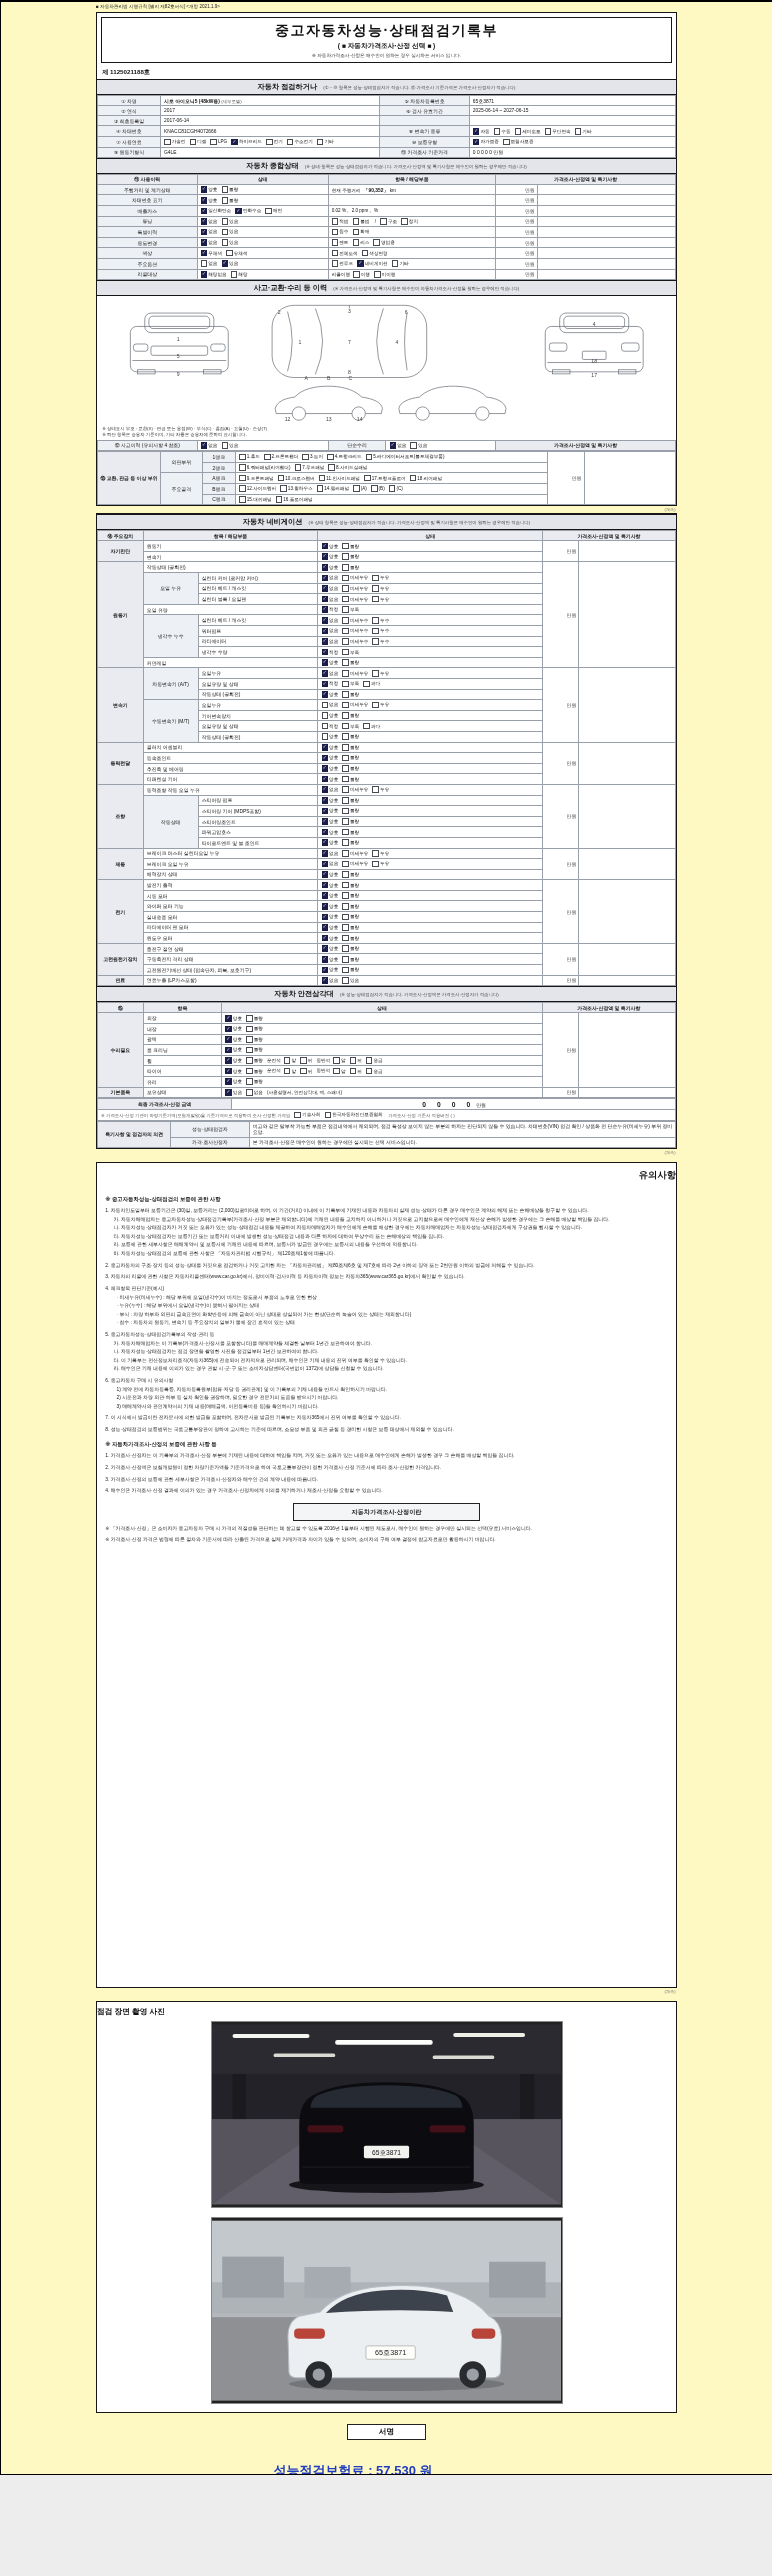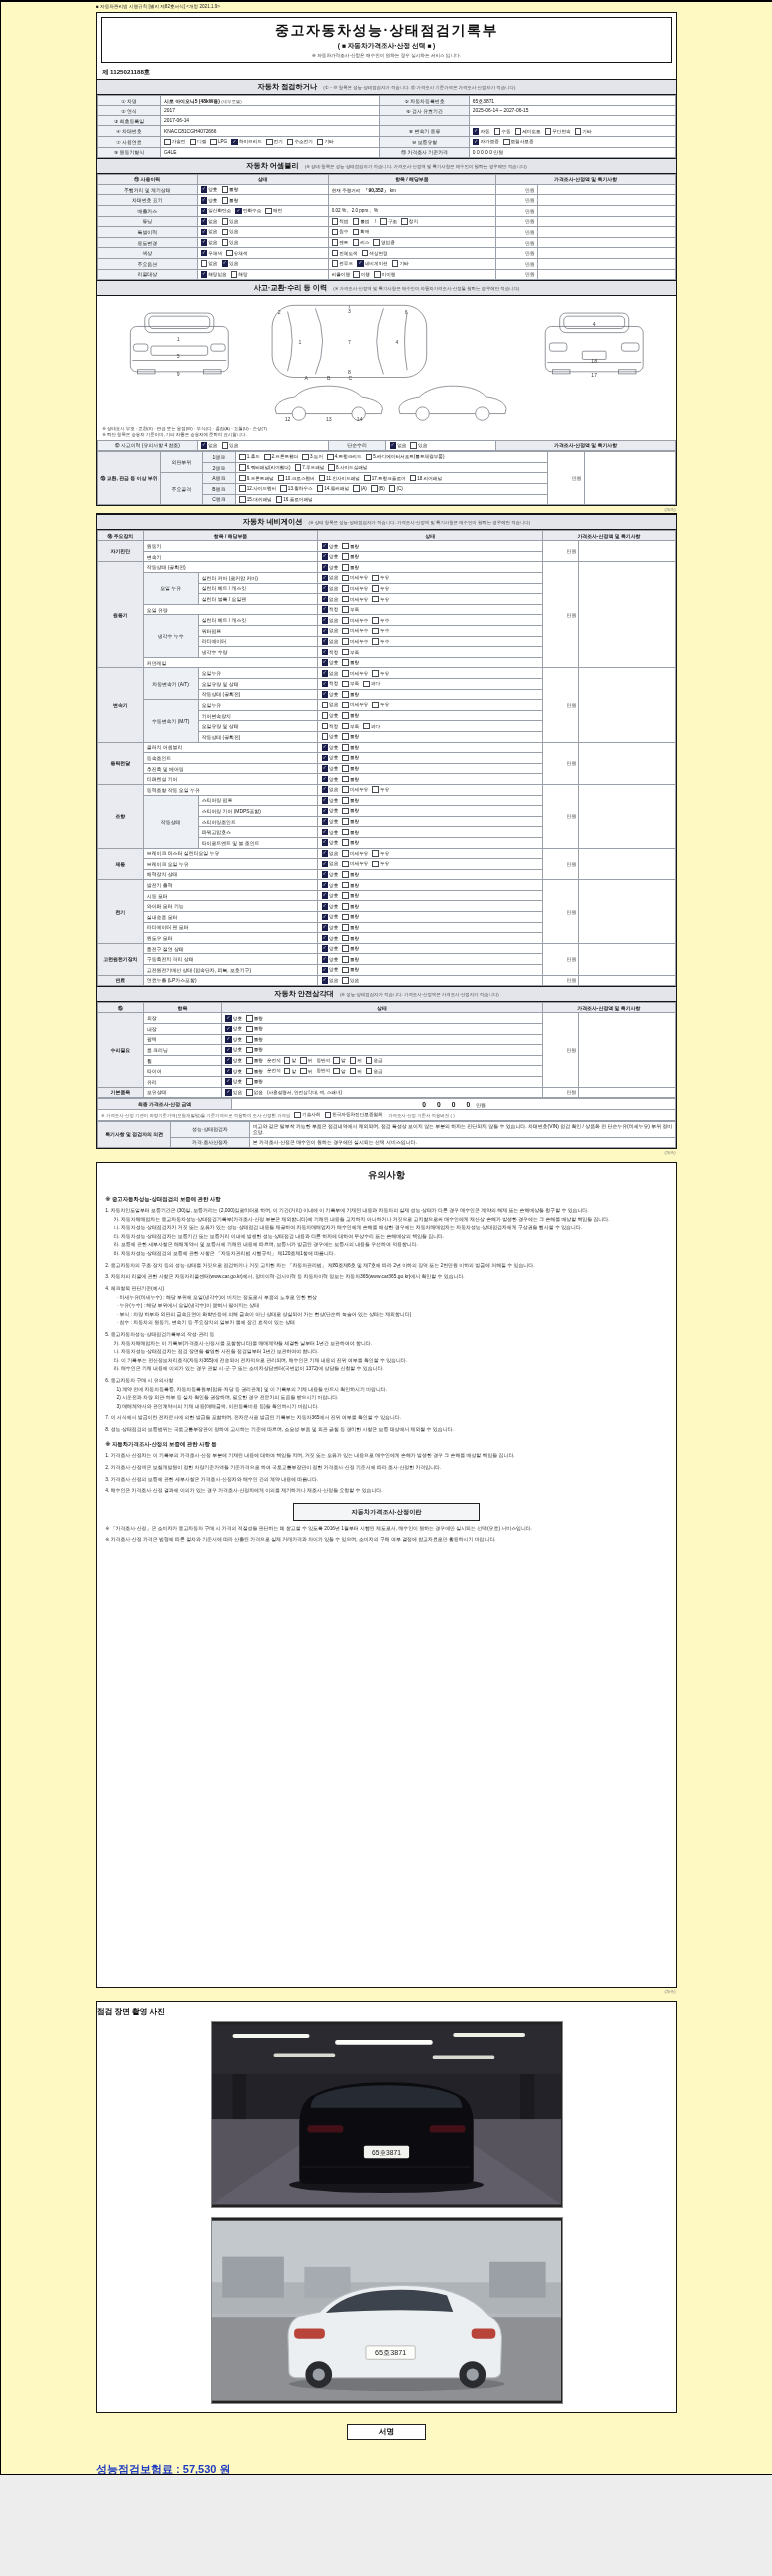--- a/index.html
+++ b/index.html
@@ -36,35 +36,35 @@
   .cb.on .bx{background:#1b1e4b;border-color:#1b1e4b}
   .cb.on .bx:after{content:"\2713";position:absolute;left:0.3px;top:-1px;font-size:4.6px;color:#fff;font-weight:bold}
   .tx{font-size:4.6px;margin-right:3.1px}
   
   .diagwrap{padding:4.1px 5.2px 1px;text-align:center}
   .diag-legend{font-size:4.4px;color:#333;text-align:left;padding:0.5px 5.2px}
   svg text.dnum{font-size:10px;fill:#444}
   
   .finval{font-weight:bold;font-size:6.7px;letter-spacing:4.6px}
   
-  .notice-title{text-align:center;font-size:9.3px;font-weight:bold;padding:6.2px 0 5.2px}
+  .notice-title{text-align:right;font-size:9.3px;font-weight:bold;padding:6.2px 0 5.2px}
   .noticebody{padding:2.1px 8.2px 7.2px;font-size:4.9px;line-height:1.75;color:#1a1a1a}
   .n-head{font-weight:bold;margin:5.2px 0 1.5px;font-size:5.4px}
   .n-num{margin-top:3.1px}
   .n-sub{padding-left:8.2px}
   .n-dash{padding-left:11.3px}
   .n-note{margin-top:2.1px;color:#222}
   .n-box{width:185px;margin:7.2px auto 4.1px;border:0.8px solid #222;text-align:center;font-weight:bold;font-size:6.2px;padding:2.6px 0;background:#f4f5f7}
   
   .photo-title{text-align:left;font-size:7.7px;font-weight:bold;padding:5.2px 0 4.1px}
   .photo{width:350px;margin:0 auto 8.2px;border:0.5px solid #888;background:#222;line-height:0}
   
   .signsec{padding:11.3px 0 0}
   .signtitle{width:77px;margin:0 auto;border:0.8px solid #222;text-align:center;font-size:7.7px;font-weight:bold;padding:2.1px 0;background:#fff}
-  .fee{text-align:left;padding:21.6px 67px 5.2px 0;font-size:11px;font-weight:bold;color:#1f3bbf}
+  .fee{text-align:center;padding:21.6px 67px 5.2px 0;font-size:13px;font-weight:bold;color:#1f3bbf}
   .signline{font-size:4.6px;color:#222;padding:1px 2.1px}
   .gap12{height:6.2px}
 </style>
 </head>
 <body>
 
 <div class="page">
   <div class="inner">
     <div class="topcap">■ 자동차관리법 시행규칙 [별지 제82호서식] &lt;개정 2021.1.9&gt;</div>
 
@@ -163,21 +163,21 @@
         <tr>
           <td class="lbl">⑨ 원동기형식</td>
           <td class="val">G4LE</td>
           <td class="lbl">⑪ 가격조사 기준가격</td>
           <td class="val">0 0 0 0 0  만원</td>
         </tr>
       </tbody>
         </table>
 
       <div class="secband">
-        <span>자동차 어셈블리</span>
+        <span>자동차 종합상태</span>
         <span class="sub">(※ 상태·항목은 성능·상태점검자가 적습니다. 가격조사·산정액 및 특기사항은 매수인이 원하는 경우에만 적습니다)</span>
       </div>
       <table class="tbl">
         <colgroup>
             <col style="width:98px">
             <col style="width:129px">
             <col style="width:165px">
             <col style="width:41px">
             <col style="width:136px">
           </colgroup>

